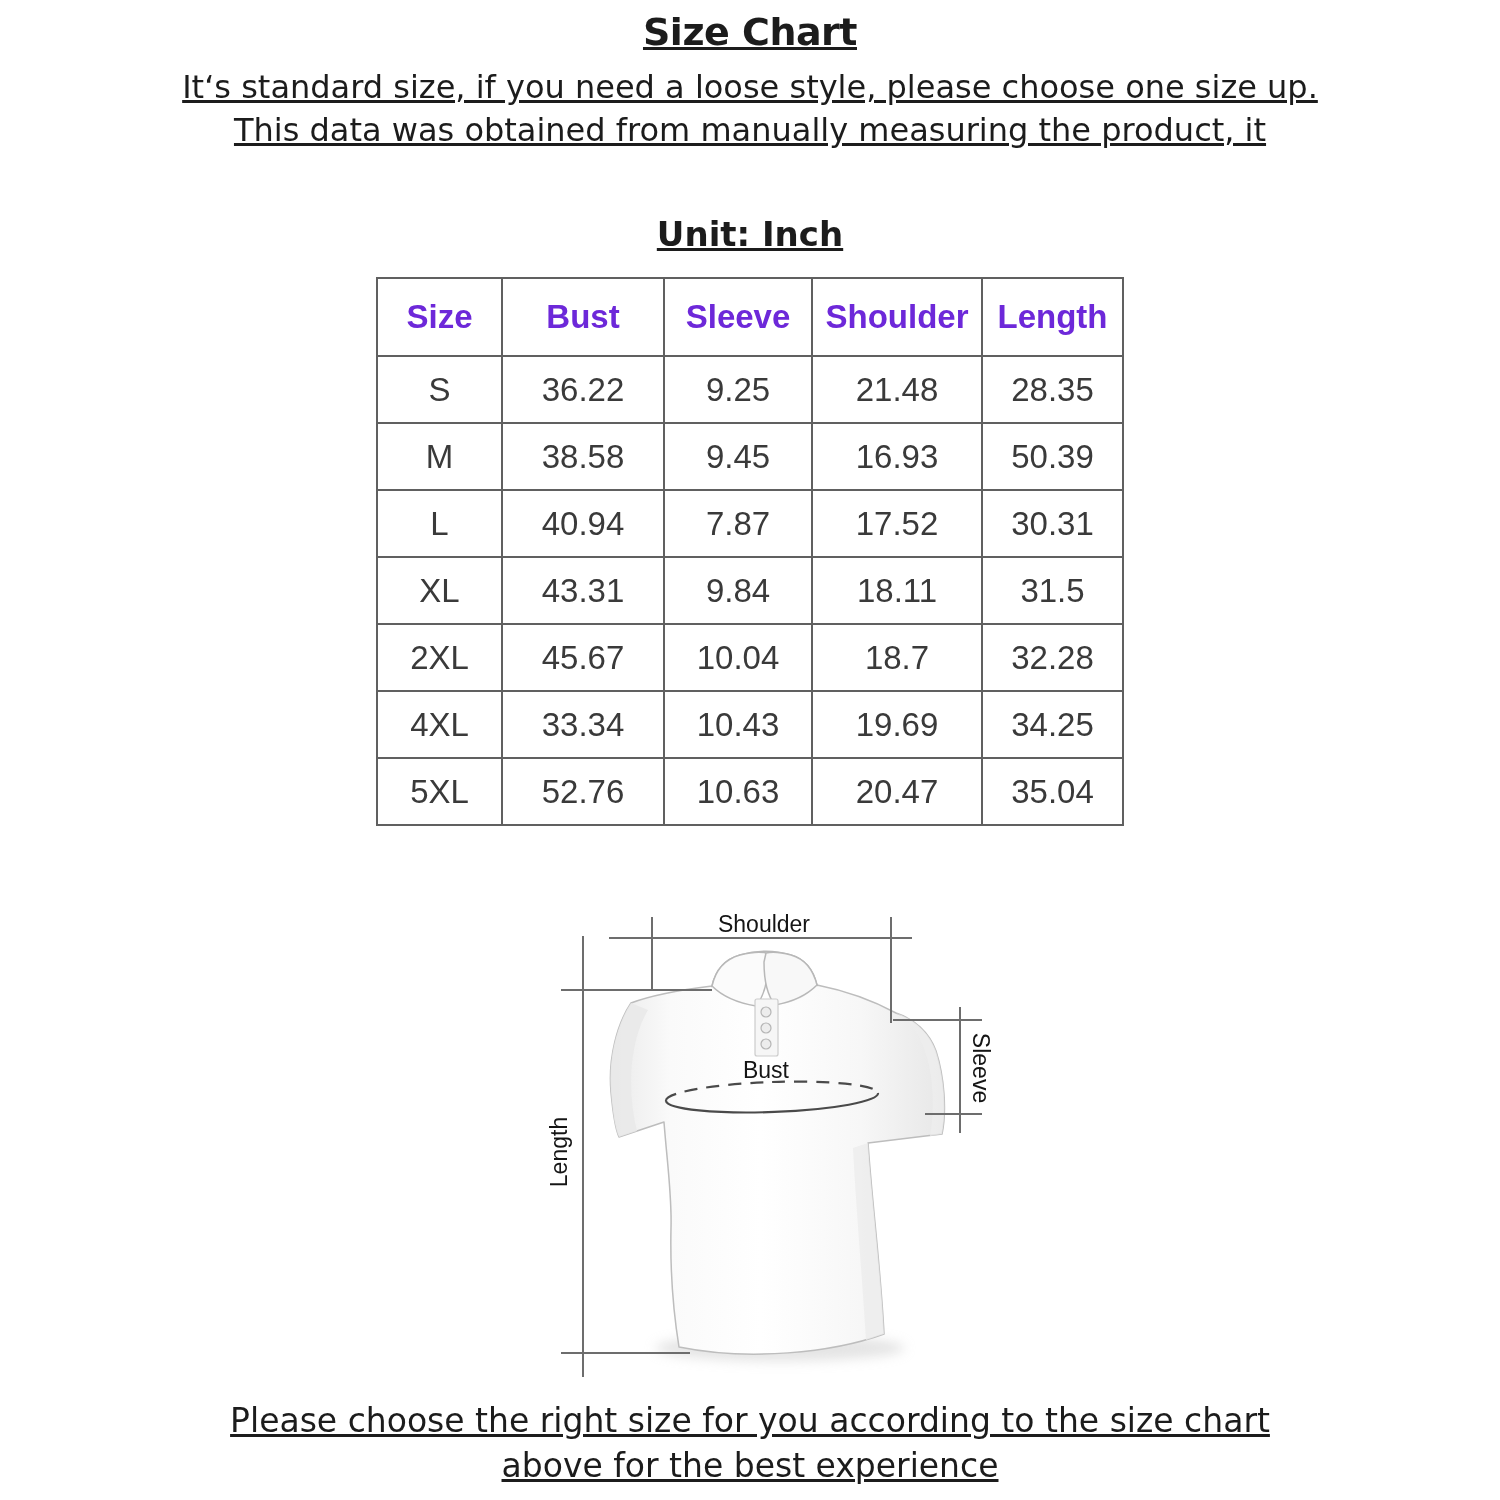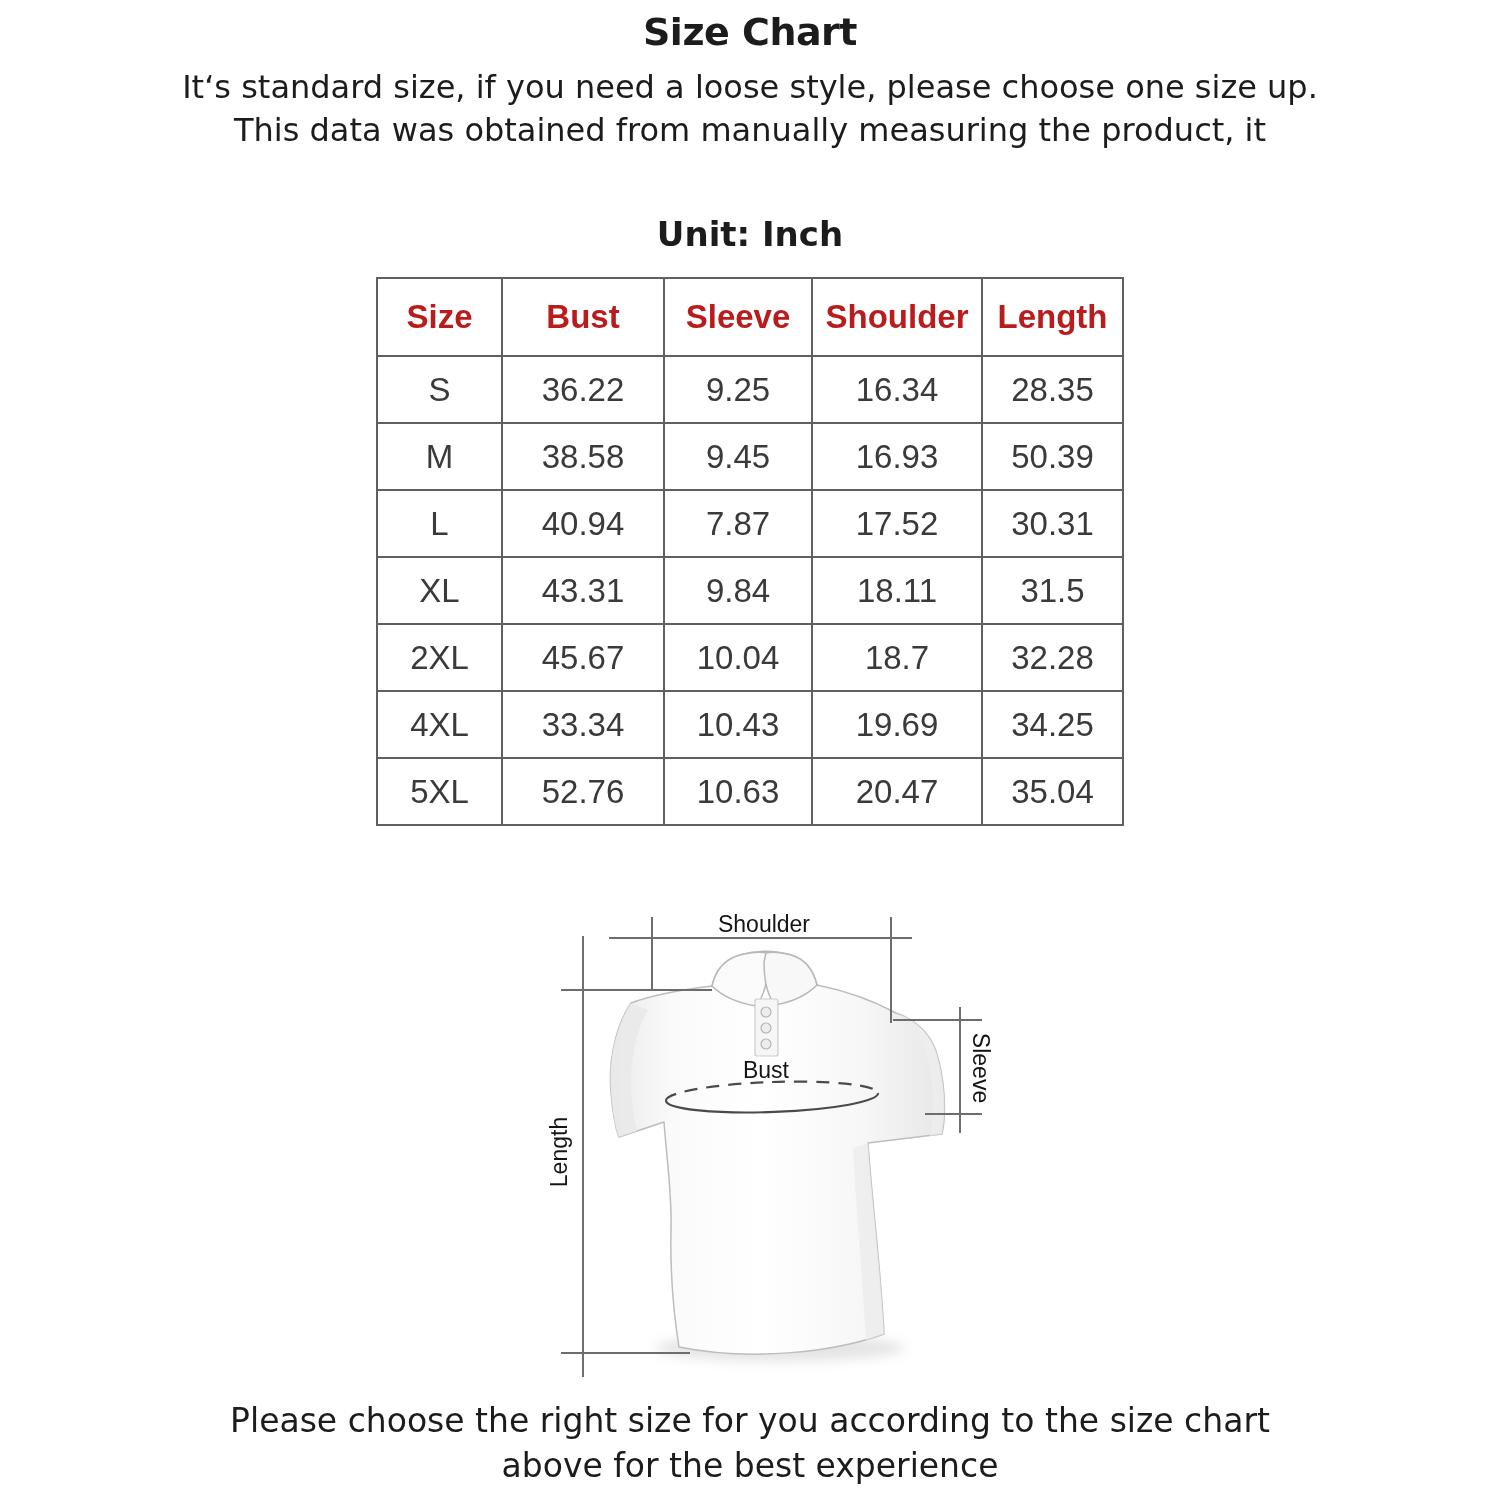--- a/index.html
+++ b/index.html
@@ -1,37 +1,37 @@
 <!DOCTYPE html>
 <html><head>
 <meta charset="utf-8">
 <style>
   html,body{margin:0;padding:0;}
   body{
     width:1500px;height:1500px;position:relative;background:#ffffff;
     font-family:"DejaVu Sans",sans-serif;overflow:hidden;
   }
-  .center-text{position:absolute;left:0;width:1500px;text-align:center;color:#1c1c1c;}
+  .center-text{position:absolute;left:0;width:1500px;text-align:center;color:#1c1c1c;text-decoration:underline;}
   .page-title{top:10px;font-size:38px;font-weight:700;letter-spacing:-0.5px;}
   .description{top:66px;font-size:32px;line-height:43px;font-weight:400;}
   .unit-label{top:214px;font-size:34px;font-weight:700;}
   .footer-note{top:1398px;font-size:33px;line-height:45px;}
 
   table.size-table{
     position:absolute;left:376px;top:277px;
     border-collapse:collapse;table-layout:fixed;width:746px;
     font-family:"Liberation Sans",sans-serif;
   }
   .size-table th,.size-table td{
     border:2px solid #606060;text-align:center;vertical-align:middle;
     padding:0;overflow:hidden;white-space:nowrap;
   }
   .size-table thead tr{height:78px;}
   .size-table tbody tr{height:67px;}
-  .size-table th{font-size:33px;font-weight:700;color:#b91c1c;}
+  .size-table th{font-size:33px;font-weight:700;color:#6d28d9;}
   .size-table td{font-size:33px;font-weight:400;color:#3a3a3a;}
 
   .diagram-svg{position:absolute;left:520px;top:896px;}
   .measure{stroke:#6d6d6d;stroke-width:2;fill:none;}
   .bust-solid{stroke:#4a4a4a;stroke-width:2.2;fill:none;}
   .bust-dash{stroke:#4a4a4a;stroke-width:2.2;fill:none;stroke-dasharray:13 9;}
   .diag-label{
     font-family:"Liberation Sans",sans-serif;fill:#151515;
     font-size:23px;text-anchor:middle;
   }
@@ -63,21 +63,21 @@
         <th>Sleeve</th>
         <th>Shoulder</th>
         <th>Length</th>
       </tr>
   </thead>
   <tbody>
       <tr>
         <td>S</td>
         <td>36.22</td>
         <td>9.25</td>
-        <td>16.34</td>
+        <td>21.48</td>
         <td>28.35</td>
       </tr>
       <tr>
         <td>M</td>
         <td>38.58</td>
         <td>9.45</td>
         <td>16.93</td>
         <td>50.39</td>
       </tr>
       <tr>

